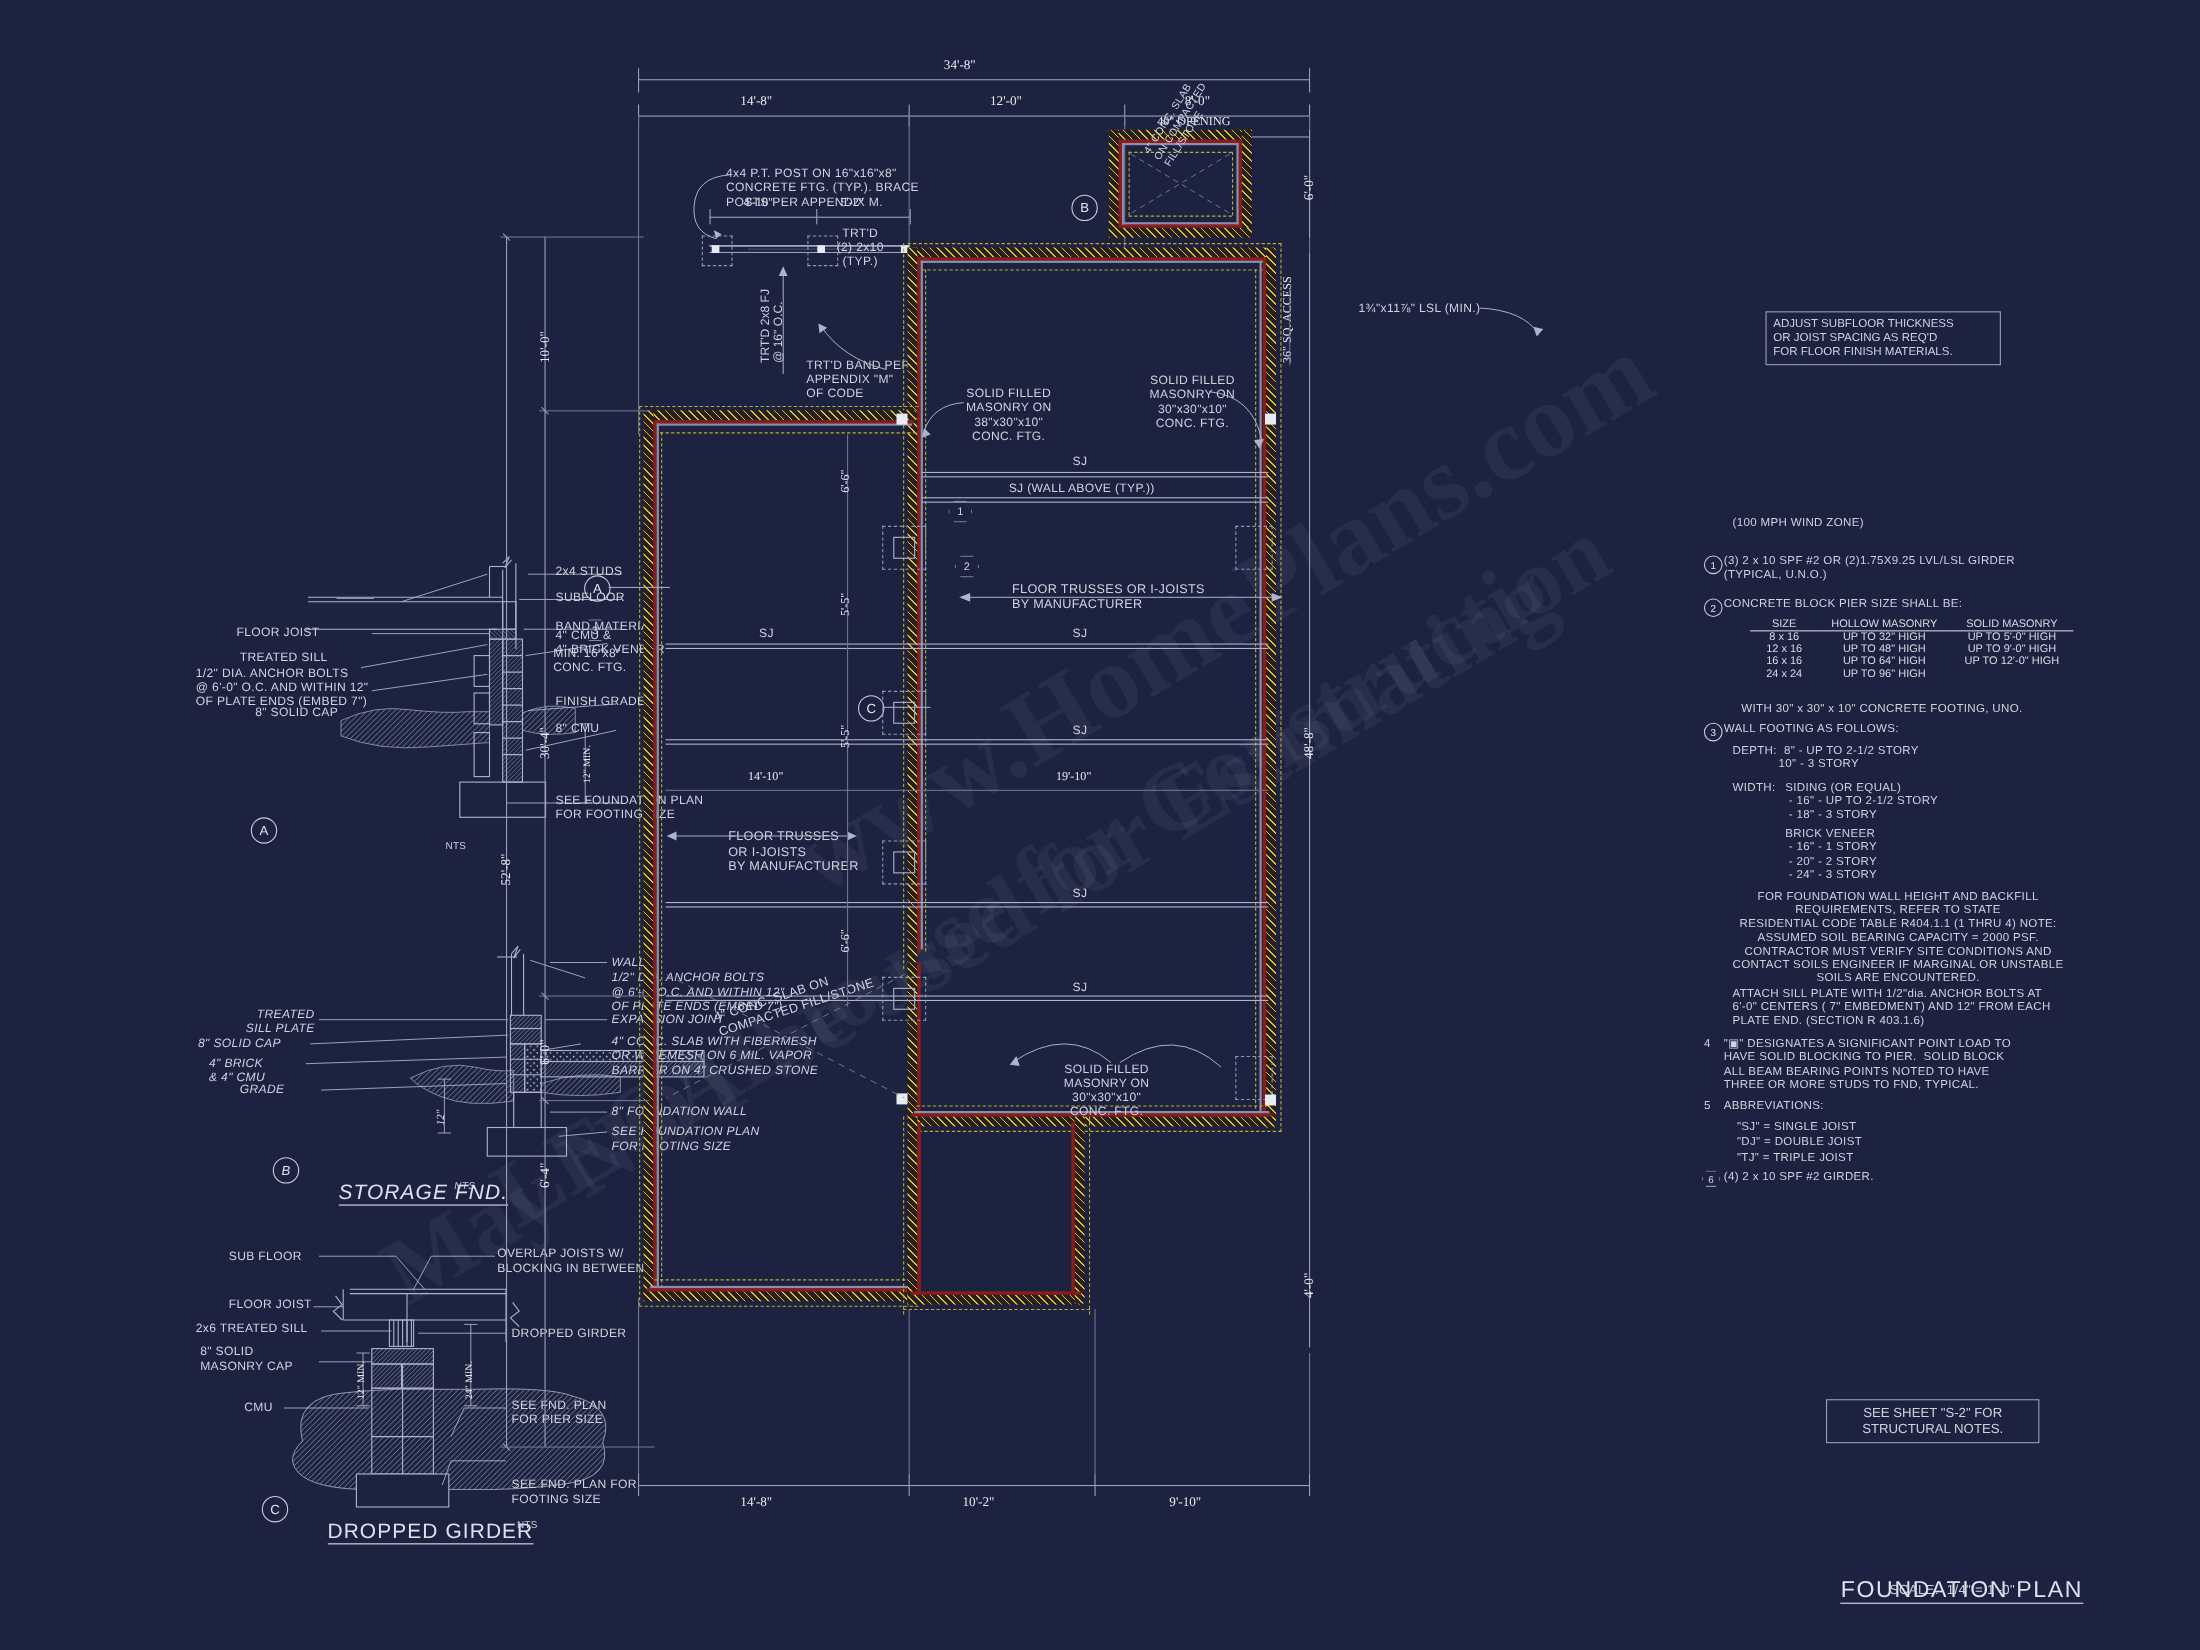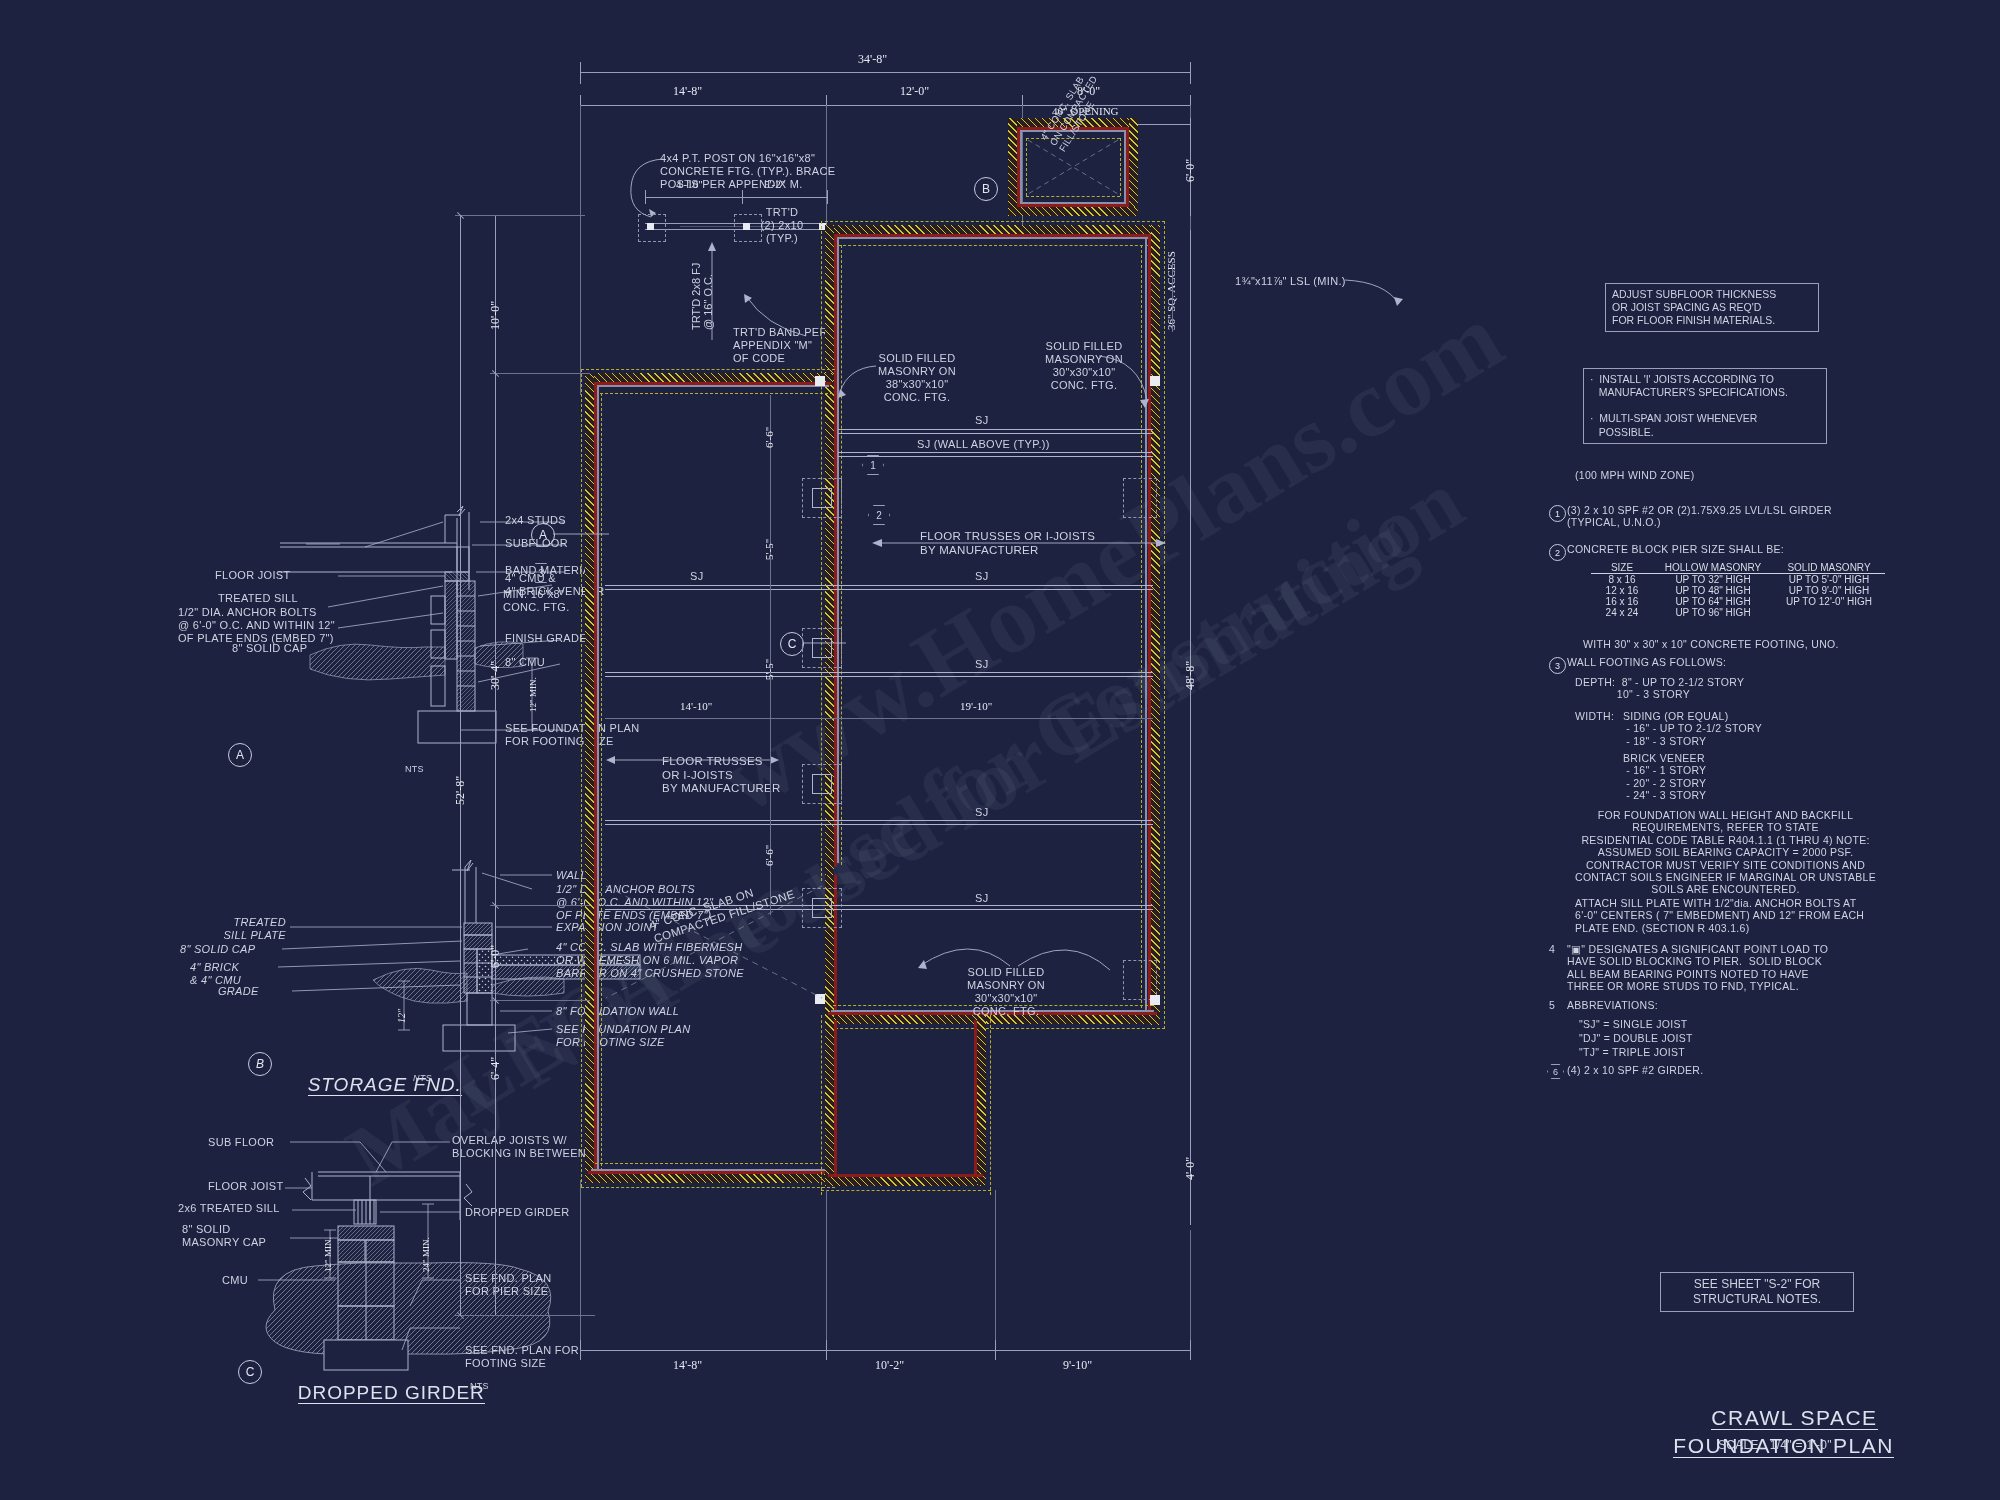--- a/index.html
+++ b/index.html
@@ -673,25 +673,20 @@
     <div class="vline faint" style="left:826px;top:1190px;width:1px;height:150px;"></div>
     <div class="vline faint" style="left:995px;top:1190px;width:1px;height:150px;"></div>
     <div class="vline faint" style="left:1190px;top:1230px;width:1px;height:110px;"></div>
     <div class="vline faint" style="left:580px;top:1180px;width:1px;height:160px;"></div>
   </div>
 
   <div class="boxtxt" style="left:1605px;top:283px;width:200px;">ADJUST SUBFLOOR THICKNESS
 OR JOIST SPACING AS REQ'D
 FOR FLOOR FINISH MATERIALS.</div>
 
-  <div class="boxtxt" style="left:1583px;top:368px;width:230px;">·  INSTALL 'I' JOISTS ACCORDING TO
-   MANUFACTURER'S SPECIFICATIONS.
-
-·  MULTI-SPAN JOIST WHENEVER
-   POSSIBLE.</div>
 
   <div style="position:absolute;left:1575px;top:465px;width:310px;">
 
     <div class="txt" style="position:relative;left:0;top:4px;font-size:10.5px;">(100 MPH WIND ZONE)</div>
 
     <div class="bub" style="left:-26px;top:40px;width:15px;height:15px;font-size:9px;">
         <span>1</span>
       </div>
     <div class="txt" style="left:-8px;top:39px;font-size:10.5px;">(3) 2 x 10 SPF #2 OR (2)1.75X9.25 LVL/LSL GIRDER
 (TYPICAL, U.N.O.)</div>
@@ -771,21 +766,18 @@
 
     <div class="hex" style="left:-28px;top:599px;width:17px;height:15px;">
         <span class="hexn" style="font-size:9px;">6</span>
       </div>
     <div class="txt" style="left:-8px;top:599px;font-size:10.5px;">(4) 2 x 10 SPF #2 GIRDER.</div>
   </div>
 
   <div class="boxtxt" style="left:1660px;top:1272px;width:180px;text-align:center;font-size:12px;">SEE SHEET "S-2" FOR
 STRUCTURAL NOTES.</div>
 
-  <div class="ttl" style="left:1682px;top:1382px;font-size:21px;letter-spacing:1.5px;">
-    <u>CRAWL SPACE</u>
-  </div>
   <div class="ttl" style="left:1644px;top:1410px;font-size:21px;letter-spacing:1.5px;">
     <u>FOUNDATION PLAN</u>
   </div>
   <div class="txt" style="left:1718px;top:1438px;font-size:12px;">SCALE:  1/4" = 1'-0"</div>
 
 </div>
 
 </body></html>

